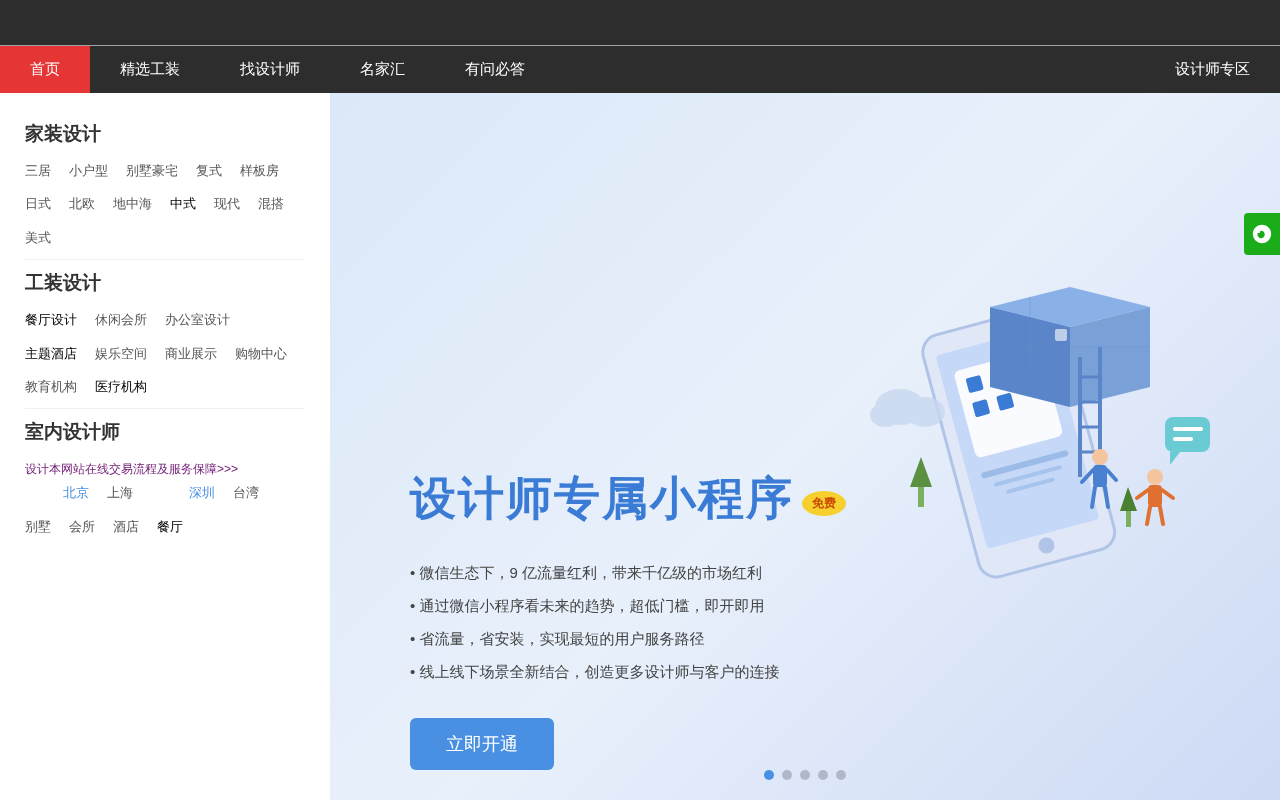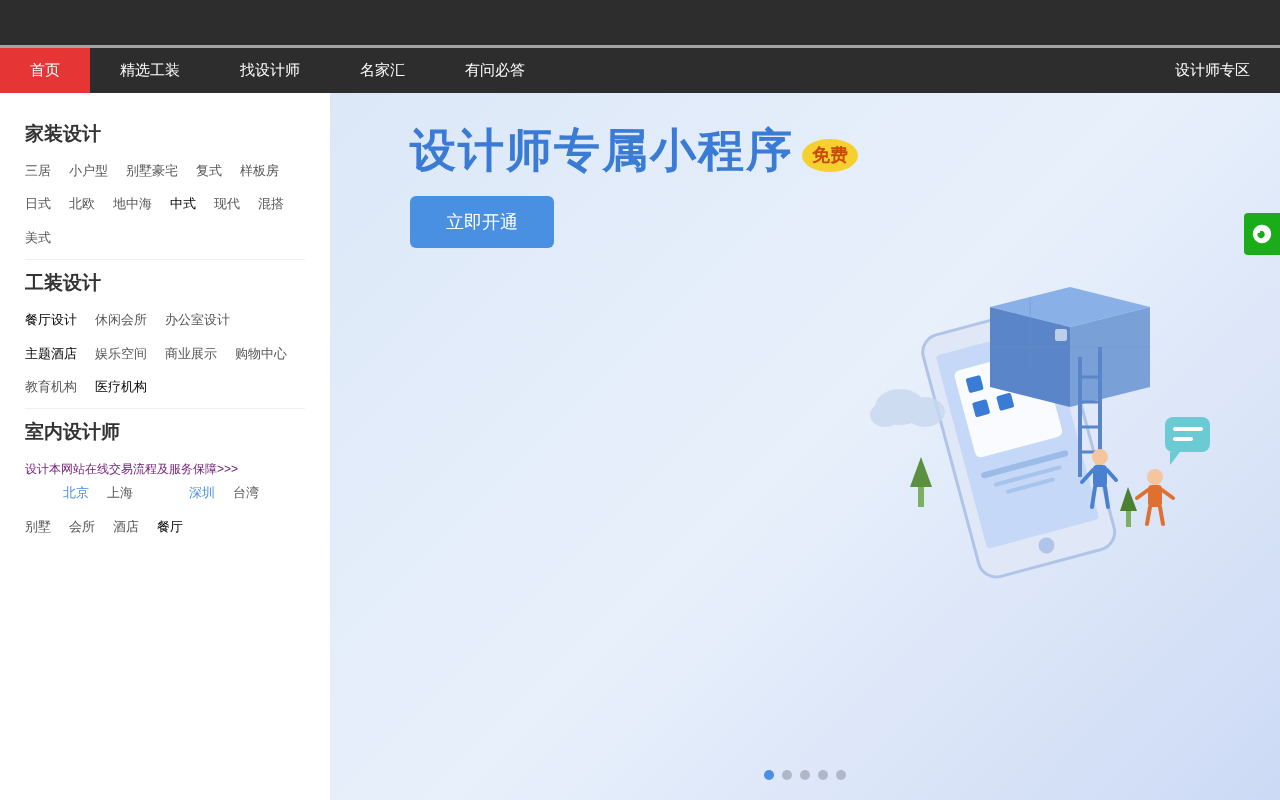--- a/index.html
+++ b/index.html
@@ -14,21 +14,21 @@
       justify-content: flex-end;
       padding-right: 40px;
     }
 
     
     .nav {
       background: #2d2d2d;
       height: 48px;
       display: flex;
       align-items: stretch;
-      border-top: 3px solid #a3a3a3;
+      border-top: 1px solid #a3a3a3;
     }
     .nav-item {
       display: flex;
       align-items: center;
       justify-content: center;
       padding: 0 30px;
       color: #fff;
       font-size: 15px;
       cursor: pointer;
       white-space: nowrap;
@@ -103,21 +103,21 @@
       line-height: 2;
     }
 
     
     .banner {
       flex: 1;
       background: linear-gradient(135deg, #dce8f8 0%, #e8f0fb 50%, #cddaf5 100%);
       position: relative;
       overflow: hidden;
       display: flex;
-      align-items: flex-start;
+      align-items: flex-end;
       padding: 30px 60px 30px 80px;
     }
 
     .banner-content {
       z-index: 2;
       flex: 1;
       max-width: 500px;
     }
 
     .banner-title {
@@ -126,21 +126,21 @@
       color: #3a7bd5;
       line-height: 1.2;
       margin-bottom: 10px;
       letter-spacing: 2px;
     }
 
     .banner-badge {
       display: inline-block;
       background: #f5d02e;
       color: #c94a00;
-      font-size: 18px;
+      font-size: 12px;
       font-weight: bold;
       padding: 4px 10px;
       border-radius: 50%;
       margin-left: 8px;
       vertical-align: middle;
       line-height: 1.4;
     }
 
     .banner-bullets {
       list-style: none;
@@ -292,20 +292,26 @@
   </div>
 
   <div class="banner">
 
     <div class="banner-content">
       <div style="display:flex; align-items:center; margin-bottom: 8px;">
         <span class="banner-title">设计师专属小程序</span>
         <span class="banner-badge">免费</span>
       </div>
 
+      <ul class="banner-bullets">
+        <li>微信生态下，9 亿流量红利，带来千亿级的市场红利</li>
+        <li>通过微信小程序看未来的趋势，超低门槛，即开即用</li>
+        <li>省流量，省安装，实现最短的用户服务路径</li>
+        <li>线上线下场景全新结合，创造更多设计师与客户的连接</li>
+      </ul>
 
       <button class="banner-btn">立即开通</button>
     </div>
 
     <div class="banner-illustration">
       <svg class="phone-svg" viewBox="0 0 420 380" xmlns="http://www.w3.org/2000/svg">
 
         <g transform="rotate(-15, 210, 190)">
 
           <rect x="140" y="60" width="140" height="250" rx="18" ry="18" fill="#e0e8f8" stroke="#b0c4e8" stroke-width="3"></rect>

